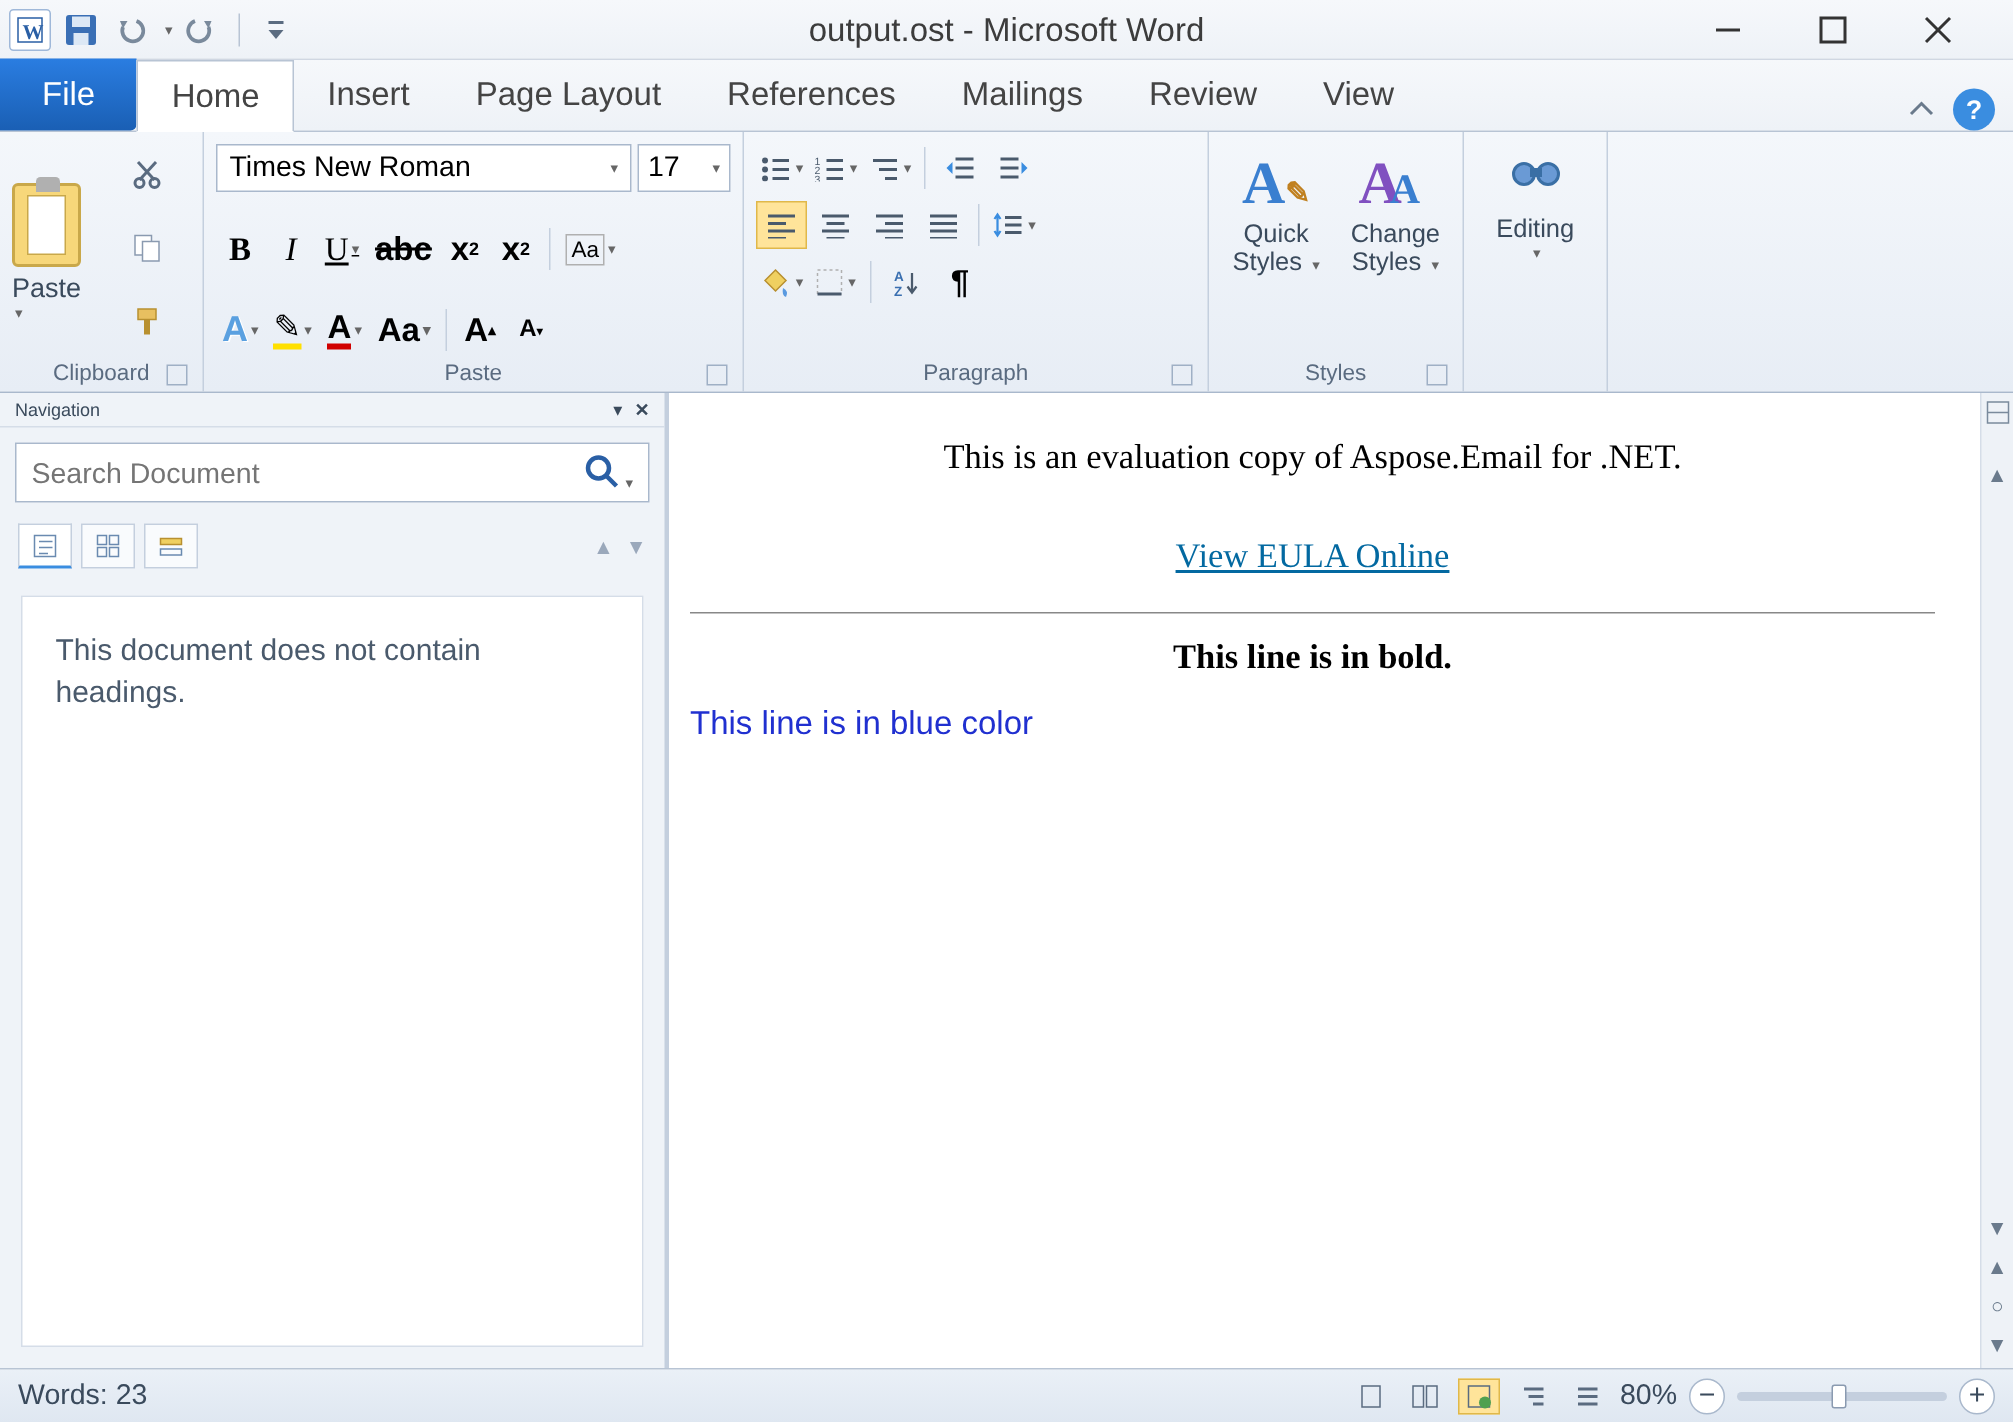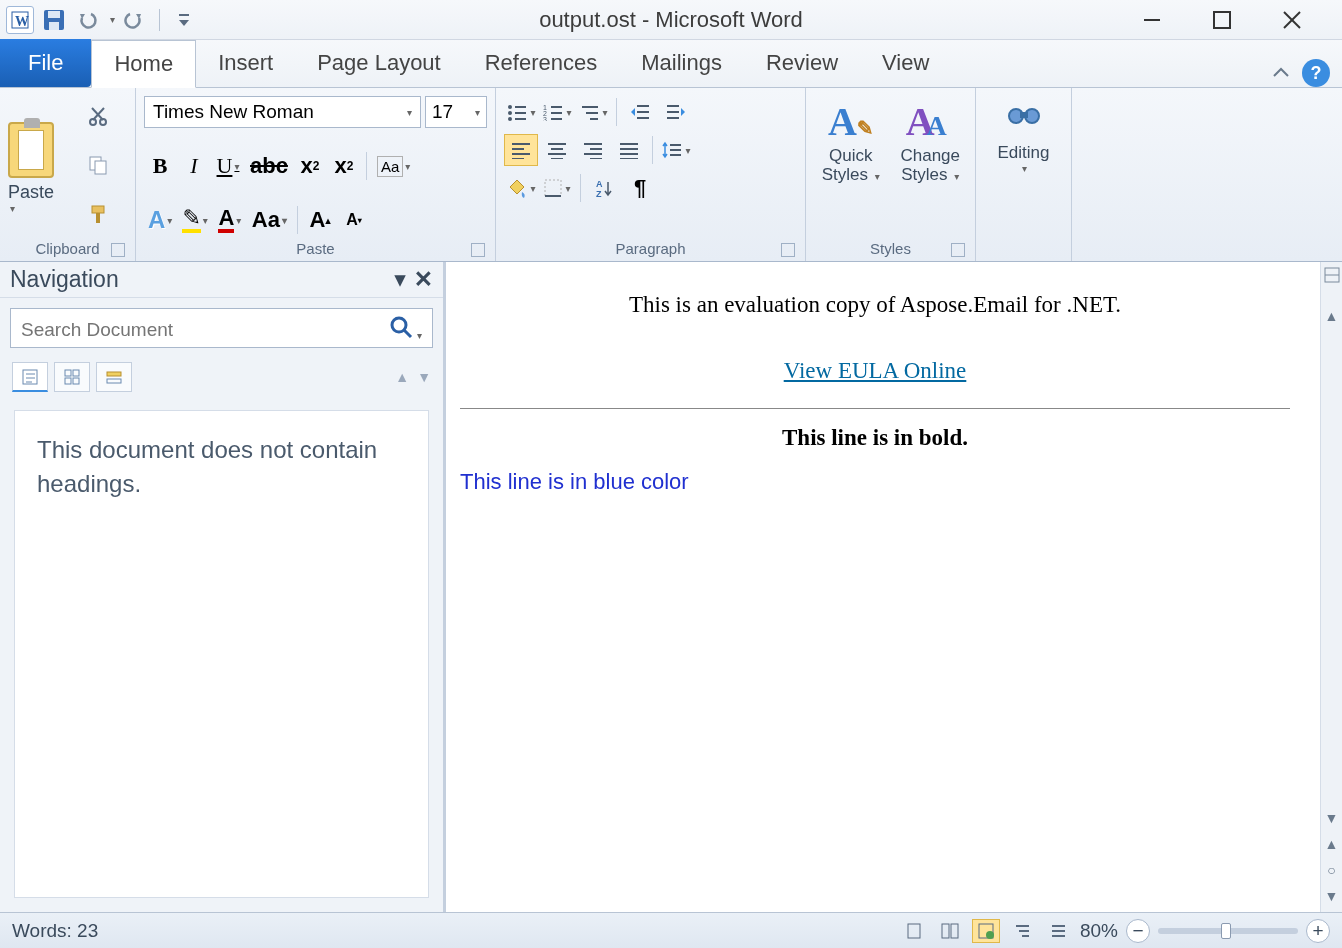--- a/index.html
+++ b/index.html
@@ -129,29 +129,29 @@
 
 
 .main { display: flex; height: calc(948px - 40px - 48px - 174px - 36px); }
 .nav-pane {
   width: 444px;
   background: #eff3f8;
   border-right: 1px solid #c4cfde;
   display: flex;
   flex-direction: column;
 }
-.nav-header { display: flex; align-items: center; padding: 4px 10px; font-size: 23px; color: #3a4a5c; border-bottom: 1px solid #d5dde8; }
+.nav-header { display: flex; align-items: center; padding: 4px 10px; font-size: 12px; color: #3a4a5c; border-bottom: 1px solid #d5dde8; }
 .nav-header-title { flex: 1; }
 .nav-search { margin: 10px; background: #fff; border: 1px solid #a9b8cc; display: flex; align-items: flex-end; padding: 6px 10px; }
 .nav-search input { flex: 1; border: none; outline: none; font-size: 19px; color: #888; background: transparent; }
 .nav-tabs { display: flex; gap: 6px; margin: 4px 12px; align-items: center; }
 .nav-tab { width: 36px; height: 30px; border: 1px solid #c4cfde; background: #f9fbfd; display: flex; align-items: center; justify-content: center; }
 .nav-tab.active { background: #fff; border-bottom: 2px solid #3a8de0; }
 .nav-arrows { margin-left: auto; display: flex; gap: 8px; color: #9aa8bb; }
-.nav-body { margin: 14px; background: #fff; border: 1px solid #d5dde8; padding: 22px; font-size: 24px; color: #4a5a6c; line-height: 1.4; flex: 1; }
+.nav-body { margin: 14px; background: #fff; border: 1px solid #d5dde8; padding: 22px; font-size: 20px; color: #4a5a6c; line-height: 1.4; flex: 1; }
 .nav-body p { margin-bottom: 20px; }
 
 .doc-area { flex: 1; display: flex; background: #fff; position: relative; }
 .doc-sep { width: 2px; background: #c4cfde; }
 .doc-content { flex: 1; padding: 30px 30px 0 14px; font-family: "Times New Roman", serif; font-size: 23px; }
 .doc-center { text-align: center; }
 .doc-link { color: #0369a1; text-decoration: underline; }
 .doc-hr { border: none; border-top: 1px solid #888; margin: 24px 0 16px 0; }
 .doc-bold { font-weight: bold; margin-bottom: 18px; text-align: center; }
 .doc-blue { color: #2030d0; font-family: "Segoe UI", sans-serif; font-size: 22px; }

